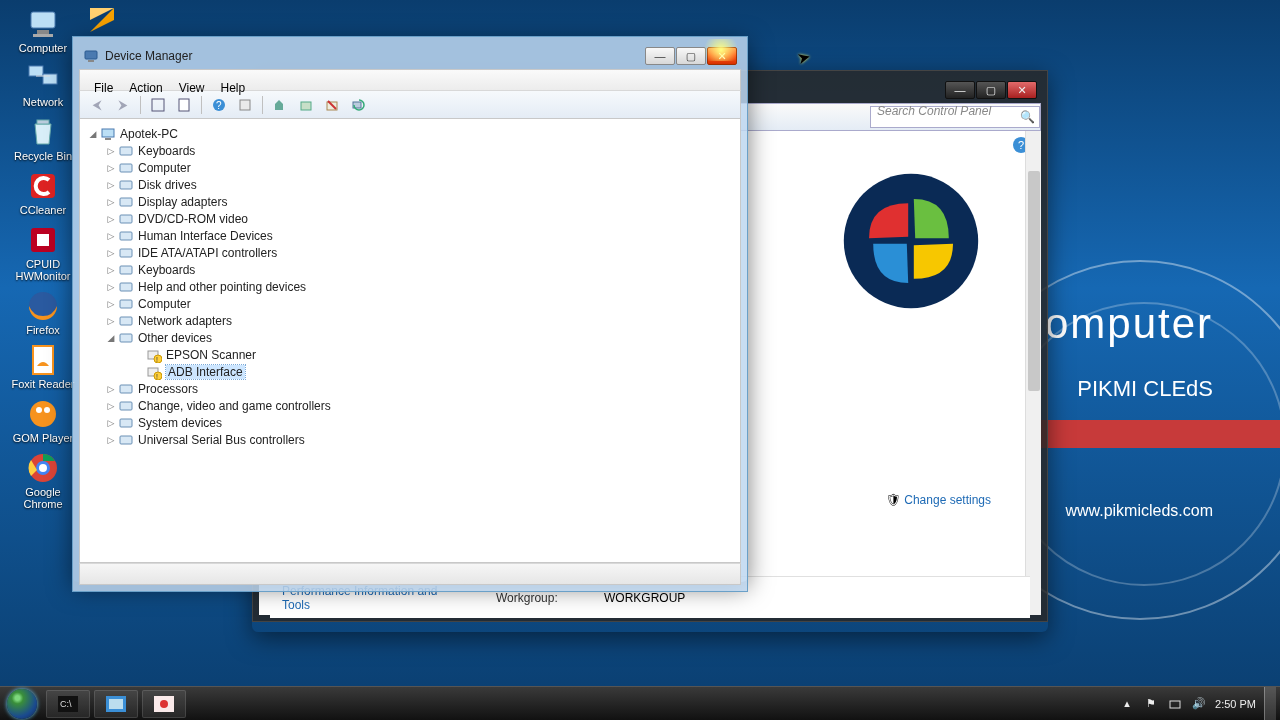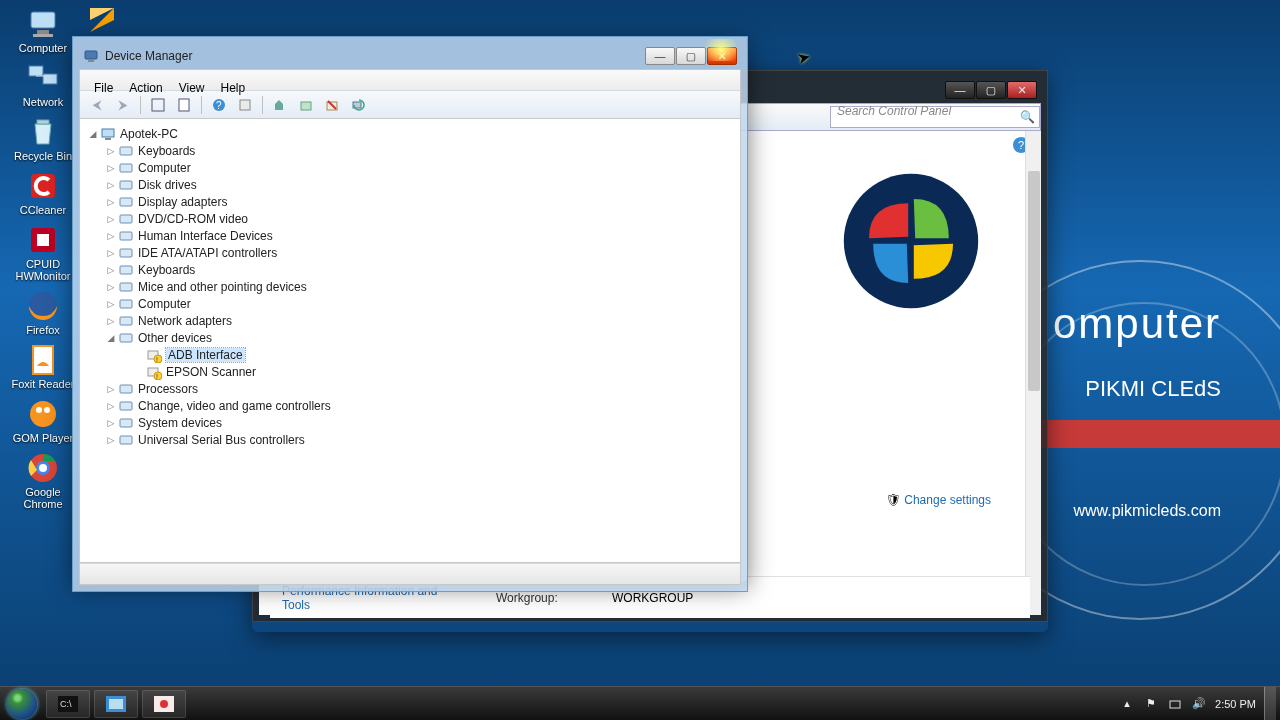--- a/index.html
+++ b/index.html
@@ -1,17 +1,17 @@
 <!DOCTYPE html>
 <html><head>
 <meta charset="utf-8">
 <style>
 * { margin:0; padding:0; box-sizing:border-box; font-family:"Segoe UI",Tahoma,sans-serif; }
 body { width:1280px; height:720px; overflow:hidden; background:linear-gradient(180deg,#0a3d6e 0%,#1668b3 40%,#0a3d6e 100%); position:relative; }
-.wallpaper-brand { position:absolute; right:8px; top:300px; color:#fff; text-align:right; padding-right:51px; }
+.wallpaper-brand { position:absolute; right:16px; top:300px; color:#fff; text-align:right; padding-right:51px; }
 .wallpaper-brand .title { font-size:42px; font-weight:300; letter-spacing:2px; }
 .wallpaper-brand .sub { font-size:22px; margin-top:28px; }
 .wallpaper-brand .url { font-size:16px; margin-top:100px; color:#fff; }
 .wallpaper-circles { position:absolute; right:-40px; top:260px; width:360px; height:360px; border:2px solid rgba(255,255,255,.4); border-radius:50%; }
 .wallpaper-circles::after{ content:""; position:absolute; left:40px; top:40px; width:280px; height:280px; border:2px solid rgba(255,255,255,.25); border-radius:50%; }
 .wallpaper-stripe{ position:absolute; right:0; top:420px; width:520px; height:28px; background:#c73a3a; }
 
 
 .desktop-icons{ position:absolute; left:8px; top:4px; display:flex; flex-direction:column; gap:2px; }
 .di{ width:70px; display:flex; flex-direction:column; align-items:center; color:#fff; font-size:11px; text-align:center; text-shadow:0 1px 2px #000; cursor:pointer; padding:2px 0; }
@@ -35,27 +35,27 @@
 .wbtn{ width:30px; height:18px; margin-left:1px; border:1px solid #888; border-radius:2px; background:linear-gradient(#f8f8f8,#d8d8d8); font-size:11px; display:flex; align-items:center; justify-content:center; cursor:pointer; color:#333;}
 .wbtn.close{ background:linear-gradient(#ff9a4a,#ff5a1a 45%,#d83000); color:#fff; border-color:#a03000;}
 #win-bg .wbtn{ background:linear-gradient(#555,#222); color:#eee; border-color:#111;}
 #win-bg .wbtn.close{ background:linear-gradient(#e26a6a,#a82020); }
 
 
 #win-bg{ left:252px; top:70px; width:796px; height:562px; }
 #win-bg .glass-frame{ background:rgba(40,40,40,.85); border-color:#444; }
 #win-bg .titlebar{ color:#eee; }
 .cp-address{ height:28px; background:linear-gradient(#fafafa,#e4ecf5); border:1px solid #aac; display:flex; align-items:center; }
-.cp-search{ margin-left:auto; height:22px; width:210px; border:1px solid #aac; background:#fff; padding:0 22px 12px 6px; font-size:12px; color:#888; font-style:italic; display:flex; align-items:center; position:relative;}
+.cp-search{ margin-left:auto; height:22px; width:170px; border:1px solid #aac; background:#fff; padding:0 22px 12px 6px; font-size:12px; color:#888; font-style:italic; display:flex; align-items:center; position:relative;}
 .cp-search .mag{ position:absolute; right:4px; top:3px; color:#1e6ab5; font-style:normal; }
 .cp-body{ background:#fff; height:484px; display:flex; position:relative;}
 .cp-side{ width:190px; border-right:1px solid #e0e0e0; padding:12px 10px; font-size:12px; }
 .cp-main{ flex:1; padding:20px; font-size:12px; position:relative;}
 .cp-logo{ position:absolute; right:60px; top:40px; width:140px; height:140px; }
-.cp-info-row{ display:flex; gap:36px; margin:6px 0;}
+.cp-info-row{ display:flex; gap:28px; margin:6px 0;}
 .cp-info-row .label{ width:80px; color:#333;}
 .help-ico{ position:absolute; right:12px; top:6px; width:16px; height:16px; border-radius:50%; background:#3b8fd6; color:#fff; font-size:11px; display:flex; align-items:center; justify-content:center; cursor:pointer;}
 .scrollbar-y{ position:absolute; right:0; top:0; width:16px; height:100%; background:#f0f0f0; border-left:1px solid #ddd; }
 .scrollbar-y .thumb{ position:absolute; left:2px; top:40px; width:12px; height:220px; background:#c8c8c8; border-radius:2px;}
 
 
 #win-dm{ left:72px; top:36px; width:676px; height:546px; z-index:5; }
 .menubar{ background:linear-gradient(#fafafa,#ececec); border:1px solid #c8c8c8; border-bottom:1px solid #d8d8d8; height:22px; display:flex; align-items:center; padding:0 6px; font-size:12px; }
 .menubar span{ padding:2px 8px; cursor:pointer;margin-top:16px; }
 .toolbar{ height:28px; background:linear-gradient(#f6f9fc,#e4ecf5); border:1px solid #c8c8c8; border-top:none; display:flex; align-items:center; gap:4px; padding:0 6px;}
@@ -395,21 +395,21 @@
             </span>
             <span>Keyboards</span>
           </div>
           <div class="tree-row lvl1">
             <span class="exp">▷</span>
             <span class="ni">
               <svg width="16" height="16">
                 <rect x="2" y="4" width="12" height="8" rx="1" fill="#d8e8f5" stroke="#6a90b5"></rect>
               </svg>
             </span>
-            <span>Mice and other pointing devices</span>
+            <span>Help and other pointing devices</span>
           </div>
           <div class="tree-row lvl1">
             <span class="exp">▷</span>
             <span class="ni">
               <svg width="16" height="16">
                 <rect x="2" y="4" width="12" height="8" rx="1" fill="#d8e8f5" stroke="#6a90b5"></rect>
               </svg>
             </span>
             <span>Computer</span>
           </div>
@@ -433,32 +433,32 @@
           </div>
           <div class="tree-row lvl2">
             <span class="exp"></span>
             <span class="ni">
               <svg width="16" height="16">
                 <rect x="2" y="4" width="10" height="8" fill="#eee" stroke="#999"></rect>
                 <circle cx="12" cy="12" r="4" fill="#ffcf3a" stroke="#c90"></circle>
                 <text x="10" y="15" font-size="7" fill="#333">!</text>
               </svg>
             </span>
-            <span class="sel">ADB Interface</span>
+            <span>EPSON Scanner</span>
           </div>
           <div class="tree-row lvl2">
             <span class="exp"></span>
             <span class="ni">
               <svg width="16" height="16">
                 <rect x="2" y="4" width="10" height="8" fill="#eee" stroke="#999"></rect>
                 <circle cx="12" cy="12" r="4" fill="#ffcf3a" stroke="#c90"></circle>
                 <text x="10" y="15" font-size="7" fill="#333">!</text>
               </svg>
             </span>
-            <span>EPSON Scanner</span>
+            <span class="sel">ADB Interface</span>
           </div>
           <div class="tree-row lvl1">
             <span class="exp">▷</span>
             <span class="ni">
               <svg width="16" height="16">
                 <rect x="2" y="4" width="12" height="8" rx="1" fill="#d8e8f5" stroke="#6a90b5"></rect>
               </svg>
             </span>
             <span>Processors</span>
           </div>

